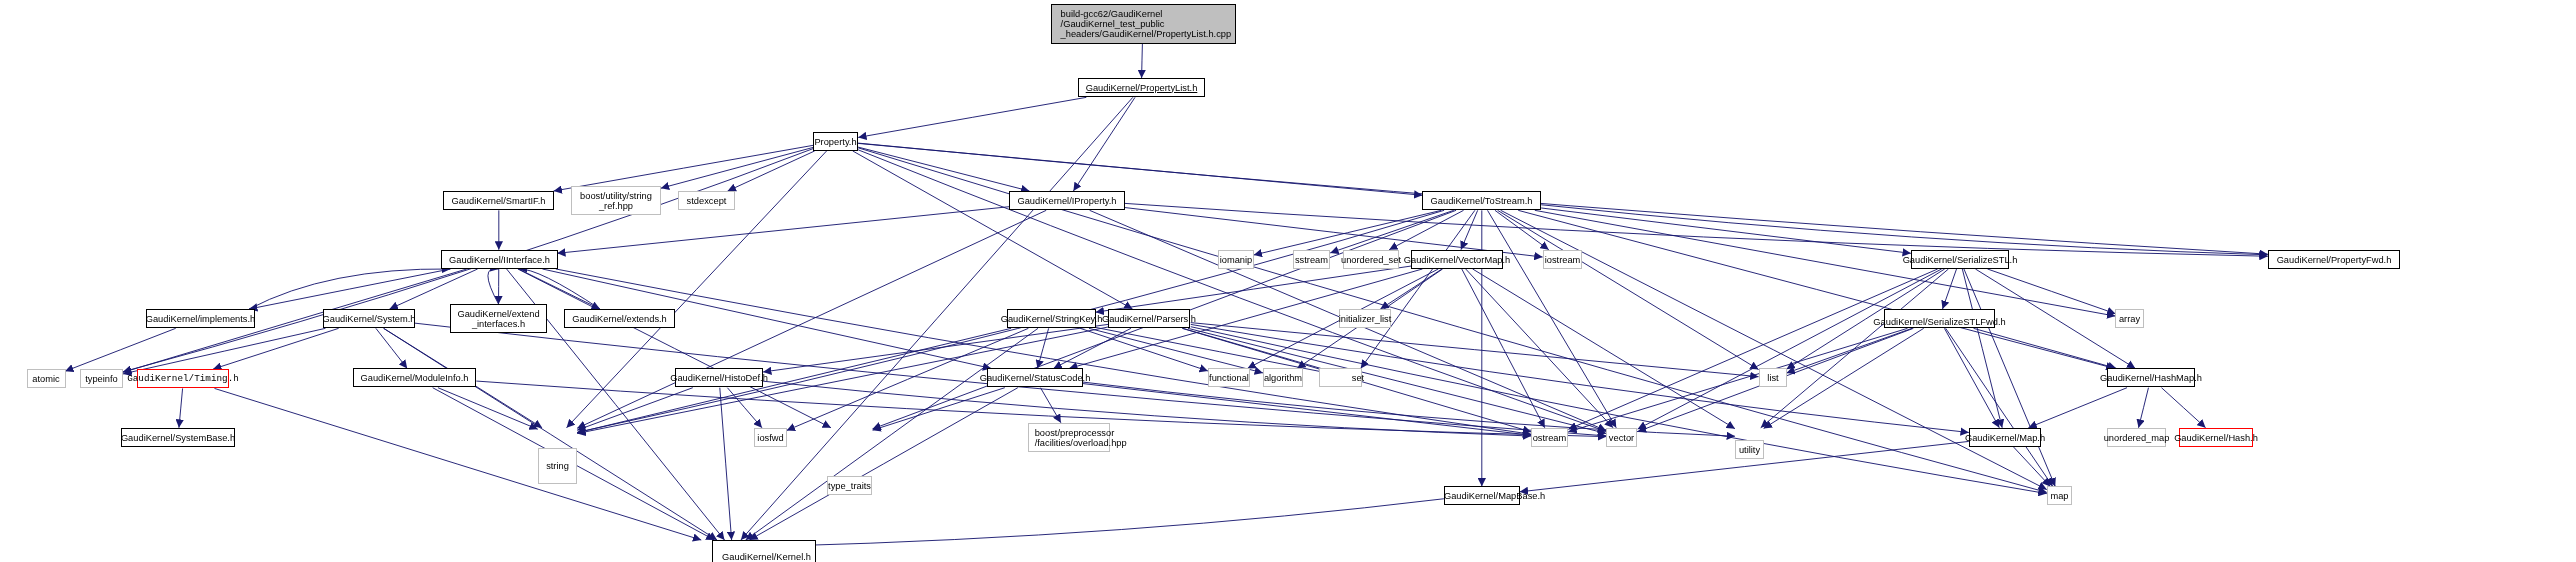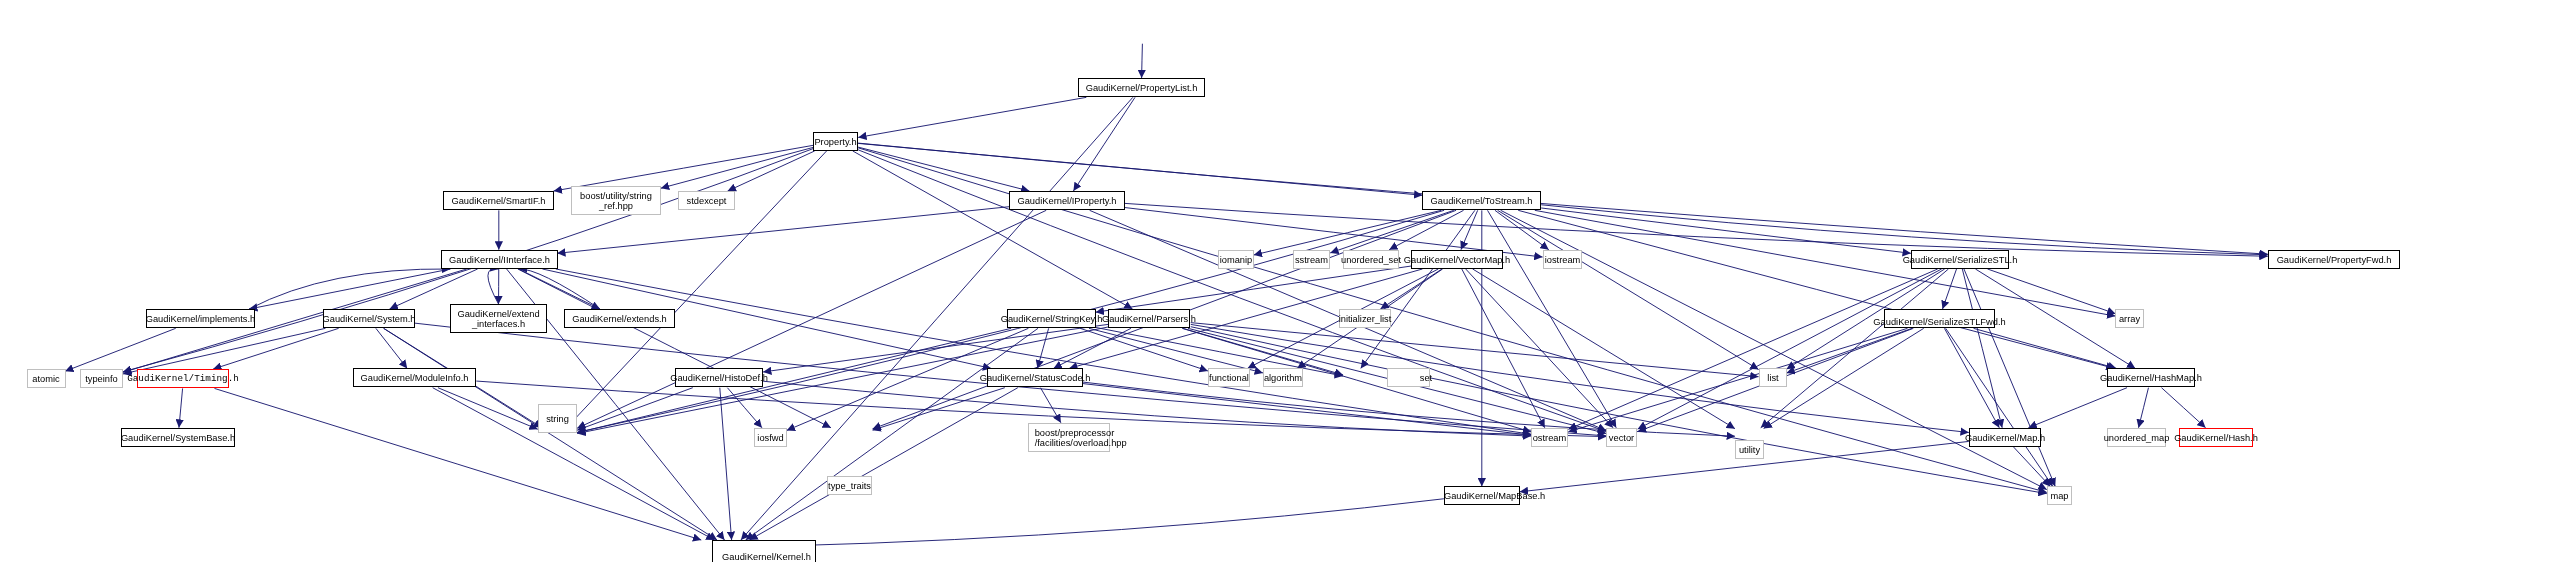--- a/index.html
+++ b/index.html
@@ -137,52 +137,55 @@
       <path d="M2718.9,459.0 Q2757.3,528.5 2795.6,598.0" fill="none" stroke="#191970" stroke-width="1.3" marker-end="url(#arrow)"></path>
       <path d="M2720.6,459.0 Q2795.5,569.5 2870.4,680.0" fill="none" stroke="#191970" stroke-width="1.3" marker-end="url(#arrow)"></path>
       <path d="M2667.2,459.0 Q2430.1,531.3 2193.0,603.6" fill="none" stroke="#191970" stroke-width="1.3" marker-end="url(#arrow)"></path>
       <path d="M2974.2,542.0 Q2905.3,570.0 2836.3,598.0" fill="none" stroke="#191970" stroke-width="1.3" marker-end="url(#arrow)"></path>
       <path d="M3004.2,542.0 Q2997.3,570.0 2990.3,598.0" fill="none" stroke="#191970" stroke-width="1.3" marker-end="url(#arrow)"></path>
       <path d="M3022.4,542.0 Q3053.3,570.0 3084.1,598.0" fill="none" stroke="#191970" stroke-width="1.3" marker-end="url(#arrow)"></path>
       <path d="M2815.6,625.0 Q2841.3,652.5 2866.9,680.0" fill="none" stroke="#191970" stroke-width="1.3" marker-end="url(#arrow)"></path>
       <path d="M2753.0,617.1 Q2439.0,652.3 2125.0,687.6" fill="none" stroke="#191970" stroke-width="1.3" marker-end="url(#arrow)"></path>
       <path d="M2019.0,697.3 Q1578.0,750.3 1097.0,763.3" fill="none" stroke="#191970" stroke-width="1.3" marker-end="url(#arrow)"></path>
     </svg>
-    <div class="node doc" style="left: 1078px; top: 78px; width: 127px; height: 19.3px;"><span>GaudiKernel/PropertyList.h</span></div>
+<div class="node root" style="left: 1051px; top: 3.6px; width: 185px; height: 40px;"><span>build-gcc62/GaudiKernel
+/GaudiKernel_test_public
+_headers/GaudiKernel/PropertyList.h.cpp</span></div>
+    <div class="node doc" style="left: 1078px; top: 78px; width: 127px; height: 19.3px; text-decoration: underline;"><span>GaudiKernel/PropertyList.h</span></div>
     <div class="node doc" style="left: 813px; top: 132px; width: 45px; height: 19.3px;"><span>Property.h</span></div>
     <div class="node doc" style="left: 1009px; top: 191px; width: 116px; height: 19.3px;"><span>GaudiKernel/IProperty.h</span></div>
     <div class="node doc" style="left: 443px; top: 191px; width: 111px; height: 19.3px; justify-content: center;"><span>GaudiKernel/SmartIF.h</span></div>
     <div class="node ext" style="left: 571px; top: 186px; width: 90px; height: 29px;"><span>boost/utility/string
 _ref.hpp</span></div>
     <div class="node ext" style="left: 678px; top: 191px; width: 57px; height: 19.3px;"><span>stdexcept</span></div>
     <div class="node doc" style="left: 1422px; top: 191px; width: 119px; height: 19.3px;"><span>GaudiKernel/ToStream.h</span></div>
     <div class="node doc" style="left: 2268px; top: 250px; width: 132px; height: 19.3px;"><span>GaudiKernel/PropertyFwd.h</span></div>
     <div class="node doc" style="left: 441px; top: 250px; width: 117px; height: 19.3px;"><span>GaudiKernel/IInterface.h</span></div>
     <div class="node doc" style="left: 146px; top: 309px; width: 109px; height: 19.3px;"><span>GaudiKernel/implements.h</span></div>
     <div class="node doc" style="left: 323px; top: 309px; width: 92px; height: 19.3px;"><span>GaudiKernel/System.h</span></div>
     <div class="node doc" style="left: 450px; top: 304px; width: 97px; height: 29px;"><span>GaudiKernel/extend
 _interfaces.h</span></div>
     <div class="node doc" style="left: 564px; top: 309px; width: 111px; height: 19.3px;"><span>GaudiKernel/extends.h</span></div>
     <div class="node ext" style="left: 26.5px; top: 369px; width: 39px; height: 19.3px;"><span>atomic</span></div>
     <div class="node ext" style="left: 80px; top: 369px; width: 43px; height: 19.3px;"><span>typeinfo</span></div>
     <div class="node trunc" style="left: 137px; top: 369px; width: 92px; height: 19.3px; font-family: Liberation Mono, monospace;"><span>GaudiKernel/Timing.h</span></div>
     <div class="node doc" style="left: 121px; top: 428px; width: 114px; height: 19.3px;"><span>GaudiKernel/SystemBase.h</span></div>
     <div class="node doc" style="left: 353px; top: 368px; width: 123px; height: 19.3px;"><span>GaudiKernel/ModuleInfo.h</span></div>
-    <div class="node ext" style="left: 538px; top: 404px; width: 39px; height: 29px;"><span>string</span></div>
+    <div class="node ext" style="left: 538px; top: 448px; width: 39px; height: 36px;"><span>string</span></div>
     <div class="node doc" style="left: 675px; top: 368px; width: 88px; height: 19.3px;"><span>GaudiKernel/HistoDef.h</span></div>
     <div class="node ext" style="left: 754px; top: 428px; width: 33px; height: 19.3px;"><span>iosfwd</span></div>
     <div class="node ext" style="left: 827px; top: 428px; width: 45px; height: 19px; margin-top: 48px;"><span>type_traits</span></div>
     <div class="node doc" style="left: 987px; top: 368px; width: 96px; height: 19.3px;"><span>GaudiKernel/StatusCode.h</span></div>
     <div class="node ext multiline" style="left: 1028px; top: 423px; width: 82px; height: 29px;"><span>boost/preprocessor
 /facilities/overload.hpp</span></div>
     <div class="node doc" style="left: 1007px; top: 309px; width: 89px; height: 19.3px;"><span>GaudiKernel/StringKey.h</span></div>
     <div class="node doc" style="left: 1108px; top: 309px; width: 82px; height: 19.3px;"><span>GaudiKernel/Parsers.h</span></div>
     <div class="node ext" style="left: 1208px; top: 368px; width: 42px; height: 19.3px;"><span>functional</span></div>
     <div class="node ext" style="left: 1263px; top: 368px; width: 40px; height: 19.3px;"><span>algorithm</span></div>
-    <div class="node ext" style="left: 1387px; top: 368px; width: 21.5px; height: 19.3px; padding-left: 38px;"><span>set</span></div>
+    <div class="node ext" style="left: 1319px; top: 368px; width: 21.5px; height: 19.3px; padding-left: 38px;"><span>set</span></div>
     <div class="node ext" style="left: 1218px; top: 250px; width: 36px; height: 19.3px;"><span>iomanip</span></div>
     <div class="node ext" style="left: 1293px; top: 250px; width: 37px; height: 19.3px;"><span>sstream</span></div>
     <div class="node ext" style="left: 1343px; top: 250px; width: 56px; height: 19.3px;"><span>unordered_set</span></div>
     <div class="node doc" style="left: 1411px; top: 250px; width: 92px; height: 19.3px;"><span>GaudiKernel/VectorMap.h</span></div>
     <div class="node ext" style="left: 1543px; top: 250px; width: 39px; height: 19.3px;"><span>iostream</span></div>
     <div class="node ext" style="left: 1339px; top: 309px; width: 52px; height: 19.3px;"><span>initializer_list</span></div>
     <div class="node ext" style="left: 1759px; top: 368px; width: 28px; height: 19.3px;"><span>list</span></div>
     <div class="node doc" style="left: 1911px; top: 250px; width: 98px; height: 19.3px;"><span>GaudiKernel/SerializeSTL.h</span></div>
     <div class="node doc" style="left: 1884px; top: 309px; width: 111px; height: 19.3px; align-items: flex-end;"><span>GaudiKernel/SerializeSTLFwd.h</span></div>
     <div class="node ext" style="left: 2115px; top: 309px; width: 29px; height: 19.3px;"><span>array</span></div>

